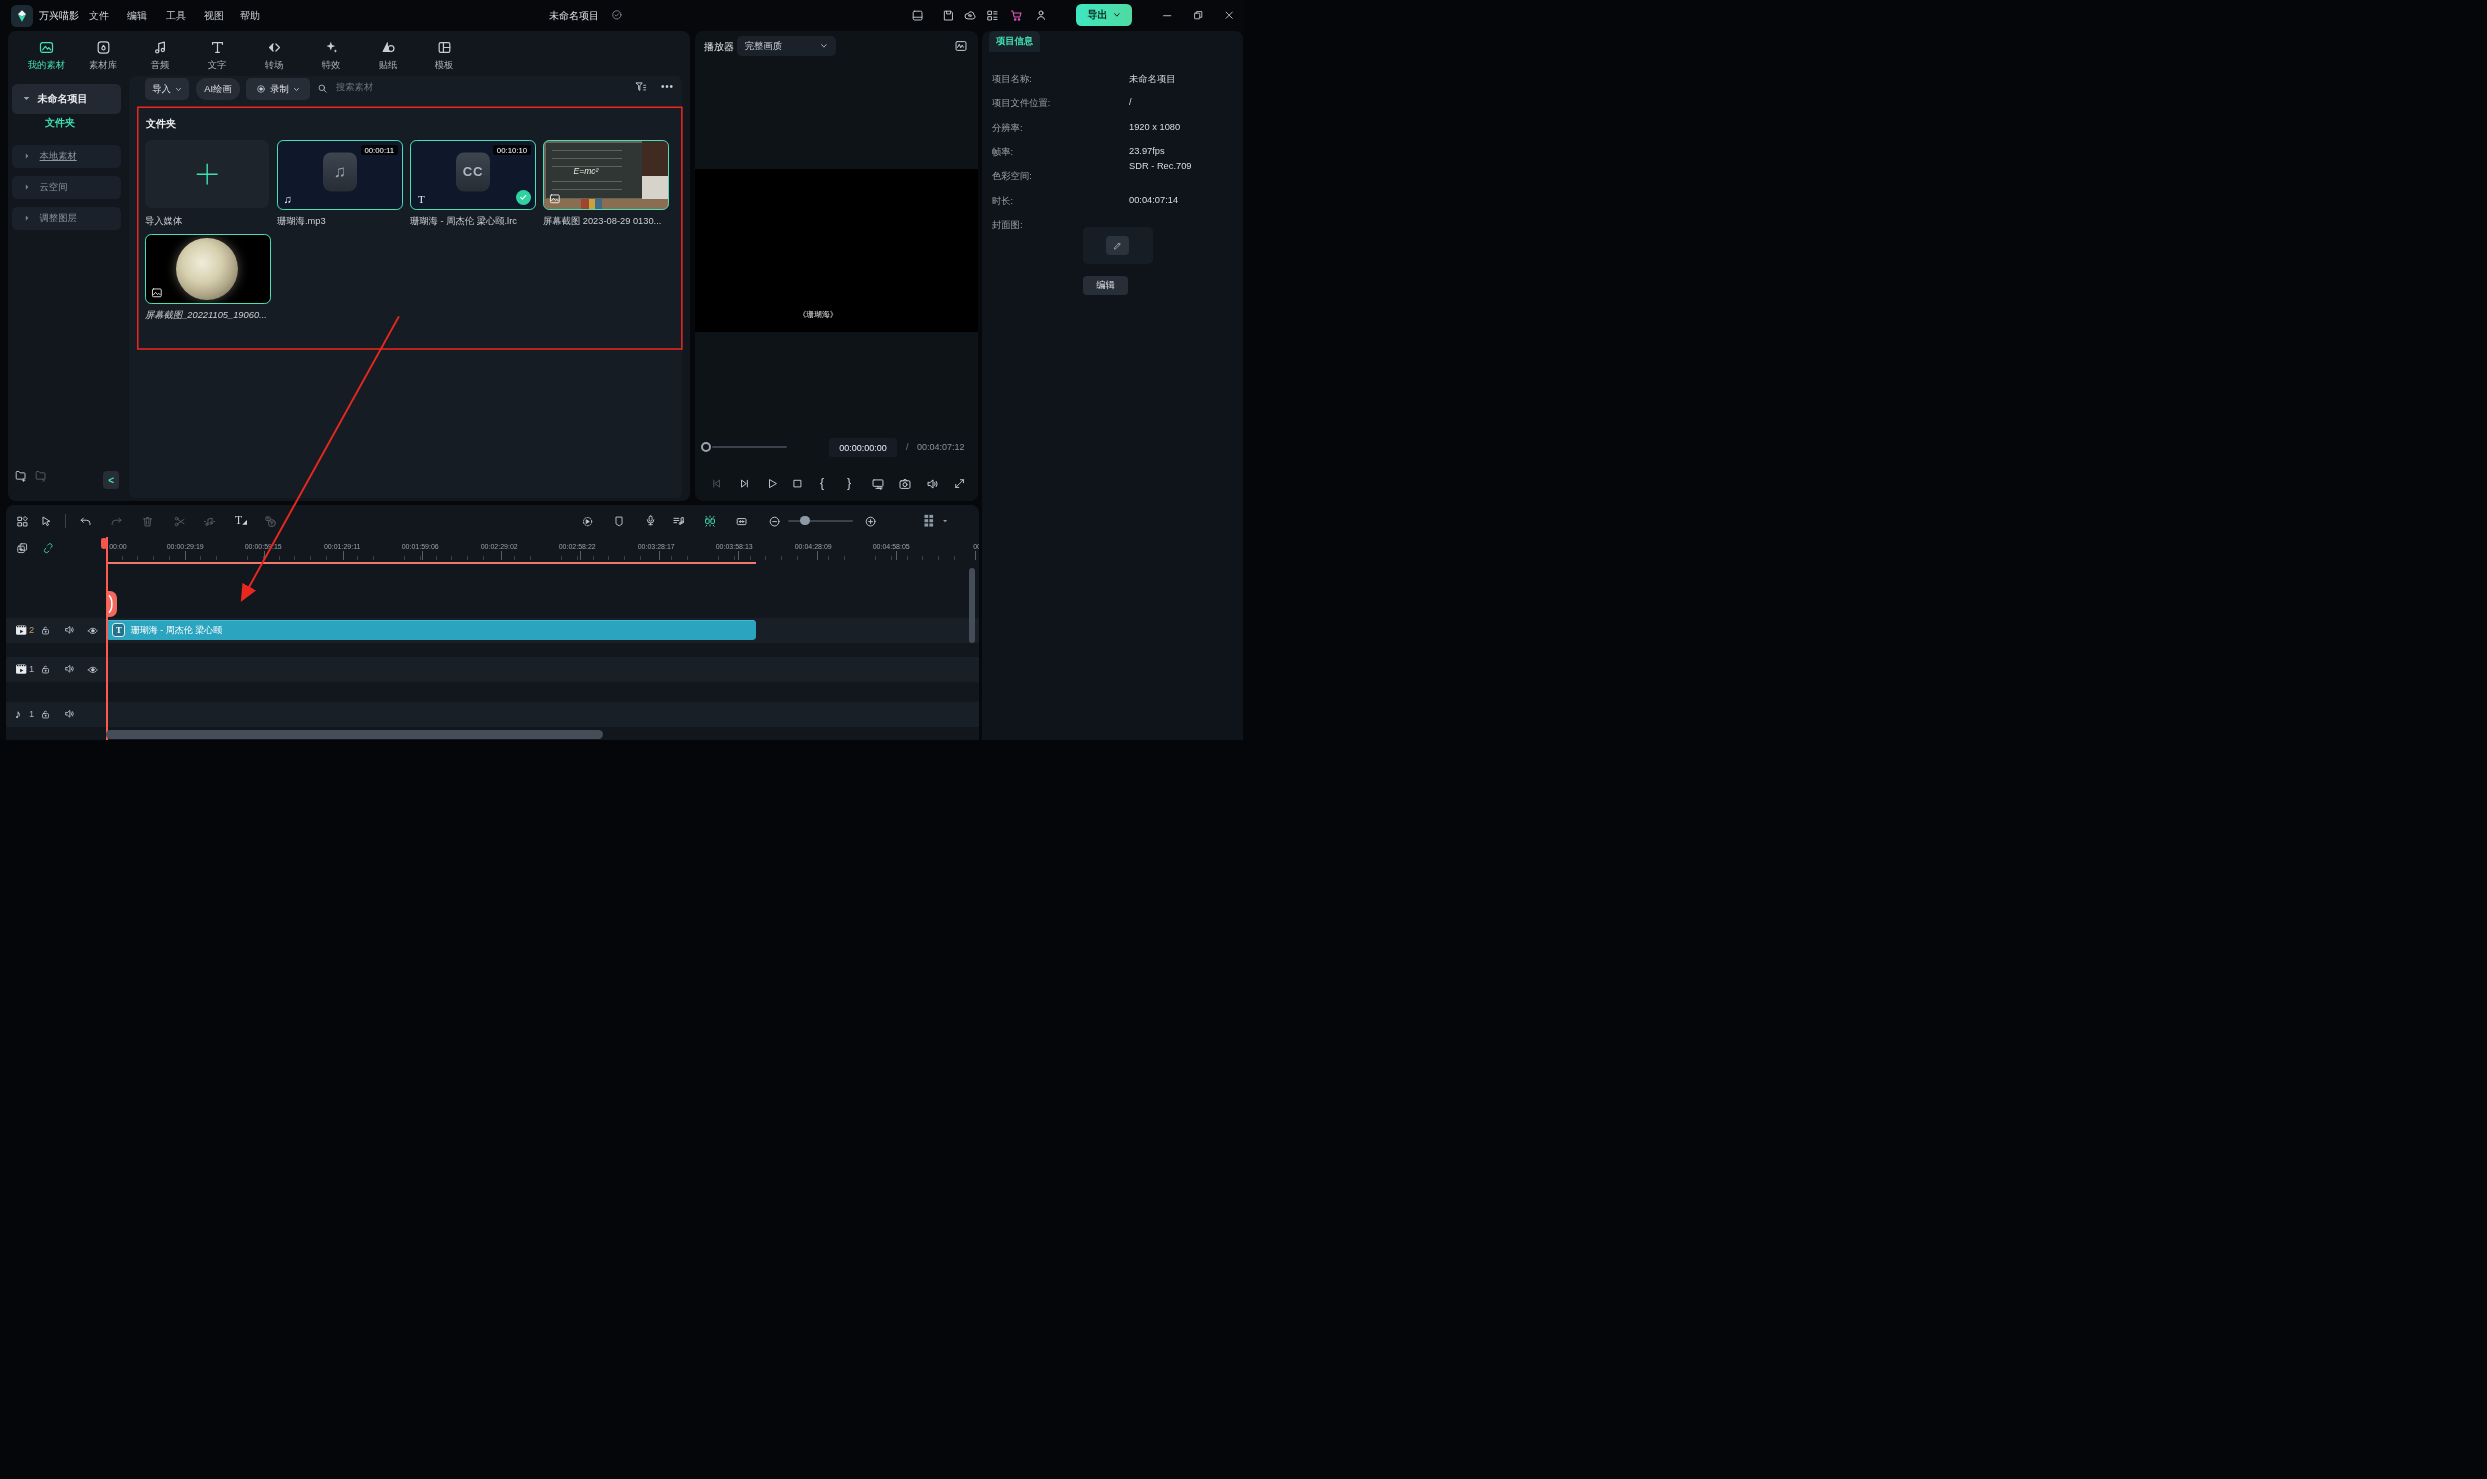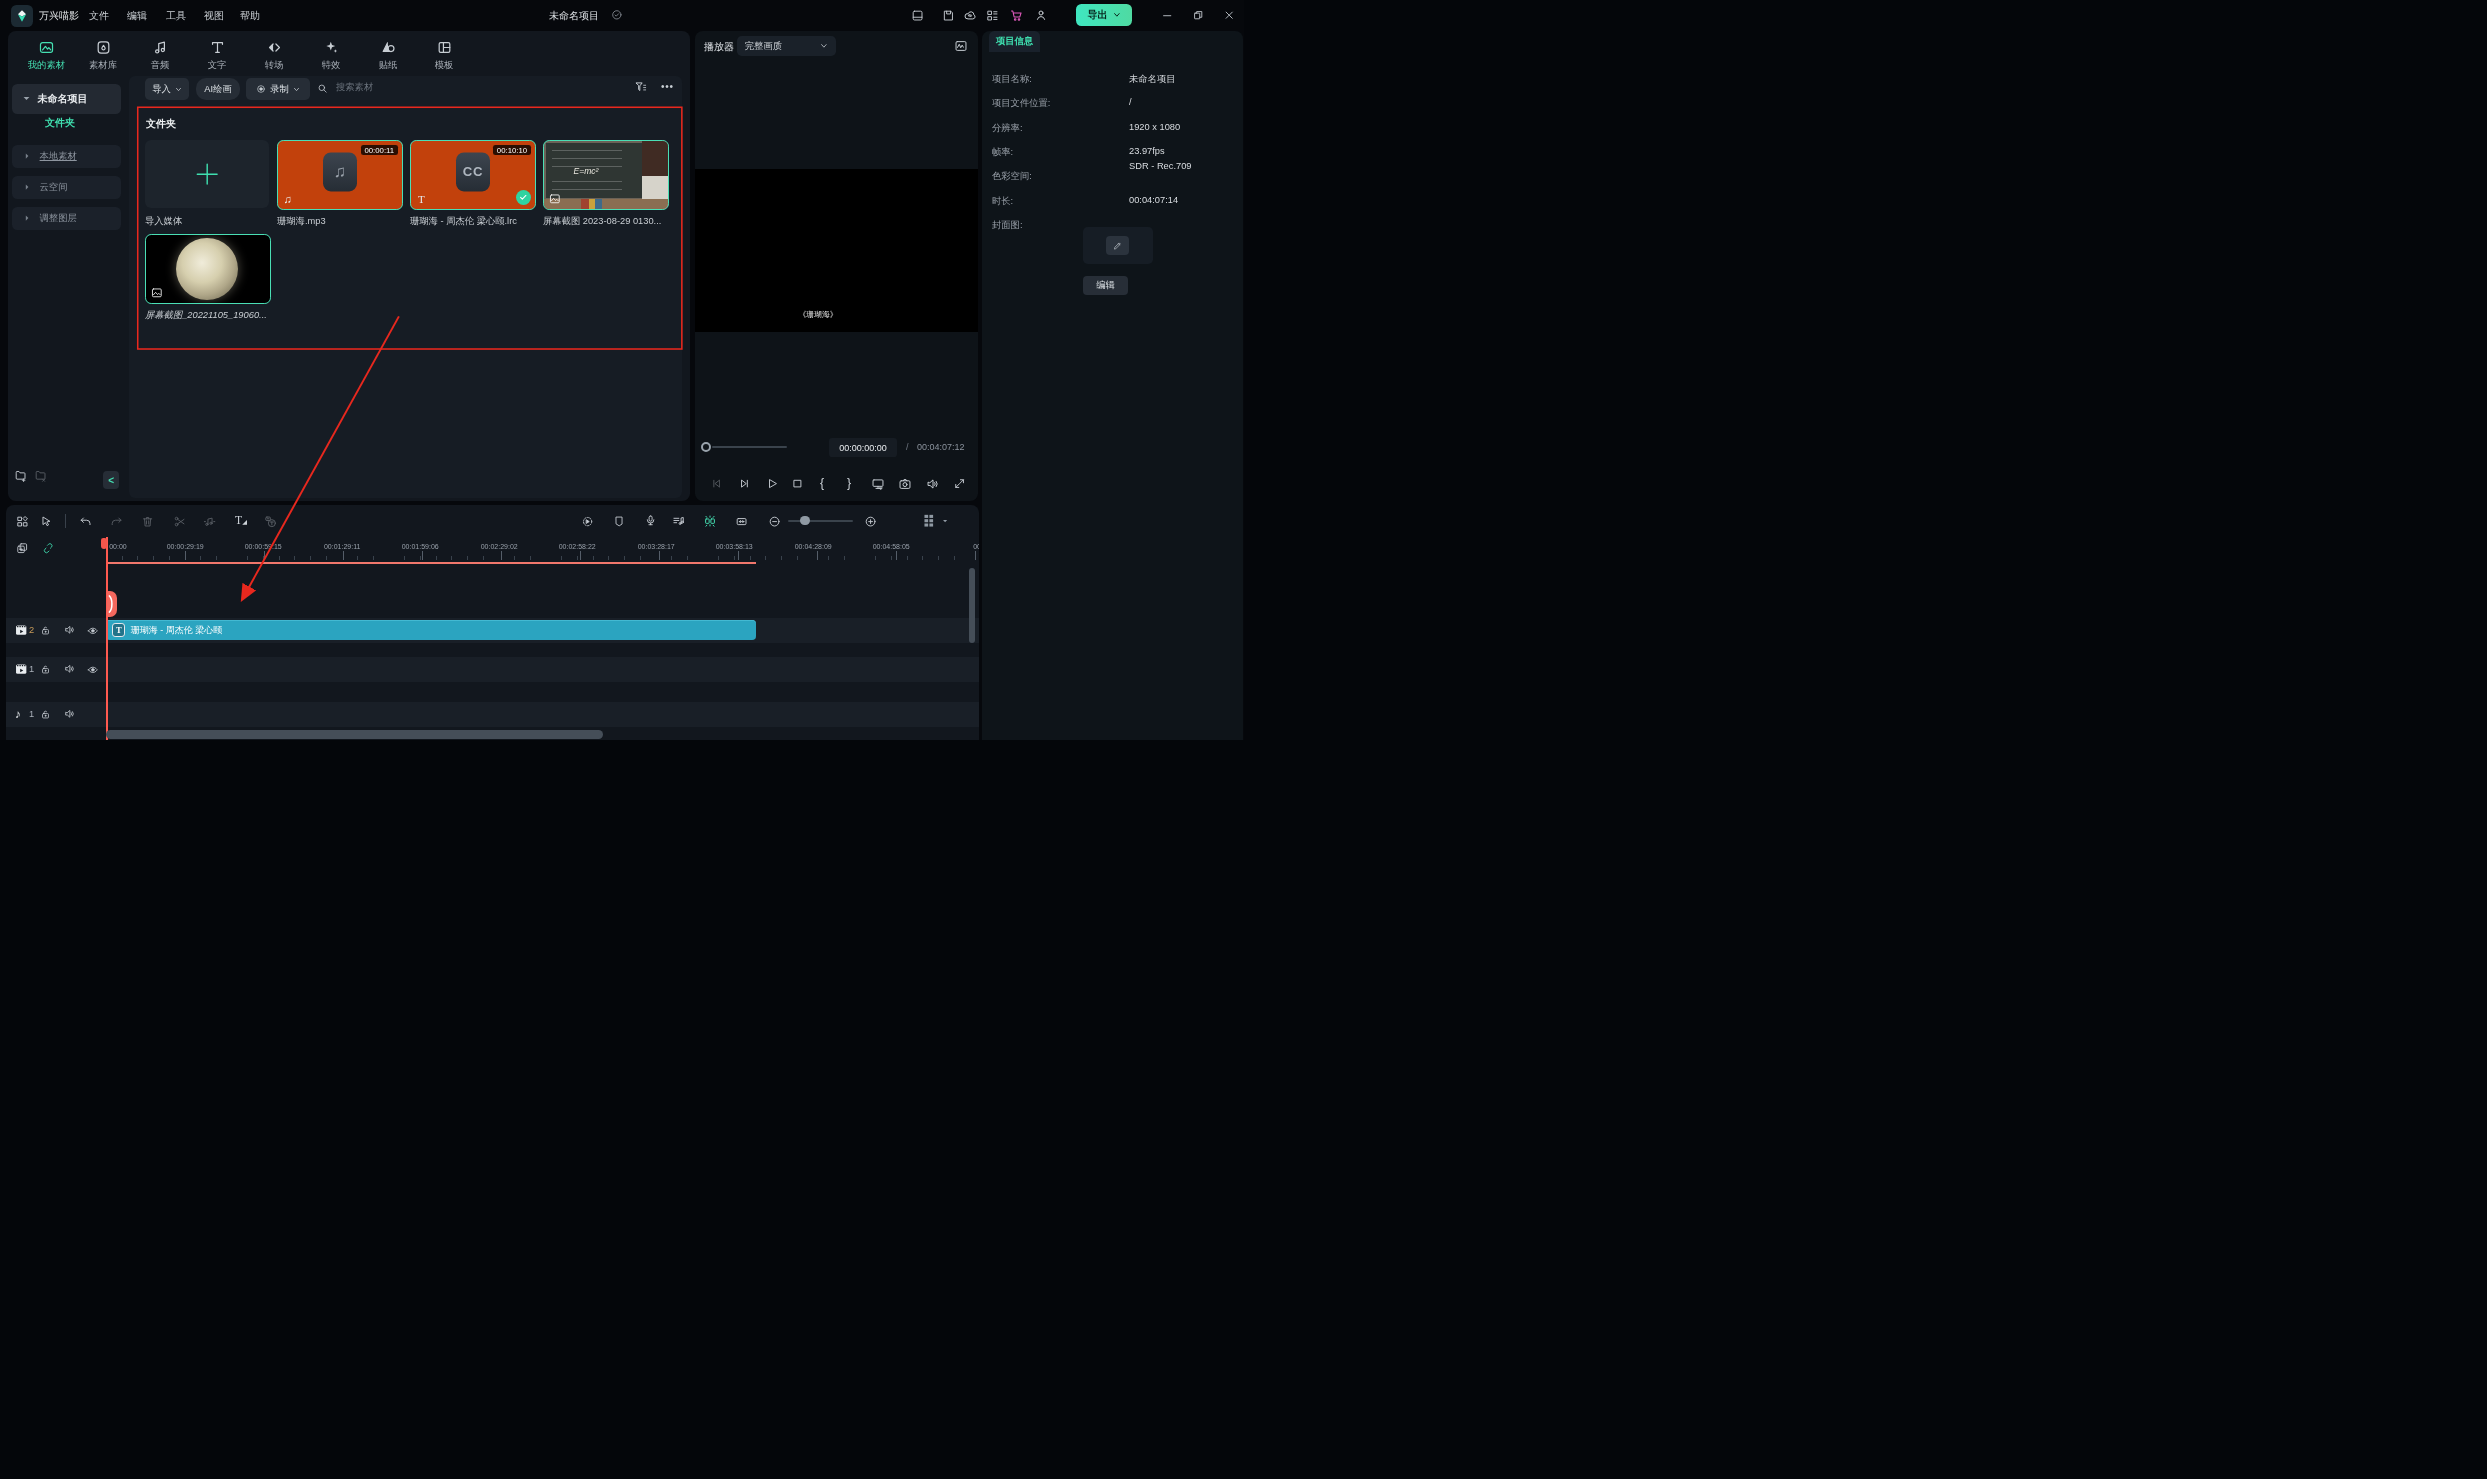--- a/index.html
+++ b/index.html
@@ -11,21 +11,21 @@
        display:flex;align-items:center;justify-content:center;gap:3.9px;}
   svg.s{fill:none;stroke:#c7cdd3;stroke-width:1.7;stroke-linecap:round;stroke-linejoin:round;display:block;}
   svg.f{display:block;}
   .dim{opacity:.38;}
   .teal{color:#45e0b2;}
   .menu-item{position:absolute;top:9.3px;font-size:10px;color:#ccd1d6;}
   .tab{position:absolute;width:54px;text-align:center;cursor:default;}
   .tab .lbl{font-size:9.3px;color:#a9b0b8;margin-top:3.1px;}
   .tab.active .lbl{color:#45e0b2;}
   .side-pill{position:absolute;left:11.7px;width:109px;border-radius:5.4px;display:flex;align-items:center;}
-  .tile{position:absolute;width:124px;height:68px;border-radius:6.2px;background:#c2410c;overflow:hidden;}
+  .tile{position:absolute;width:124px;height:68px;border-radius:6.2px;background:#0f172a;overflow:hidden;}
   .tile.sel{border:1.6px solid #4adfb5;}
   .tile-label{position:absolute;width:126px;font-size:9.3px;color:#c9ced3;white-space:nowrap;overflow:hidden;}
   .dur{position:absolute;top:3.9px;right:3.9px;background:rgba(0,0,0,.78);color:#fff;font-size:7.8px;
        padding:0.8px 3.9px;border-radius:2.3px;}
   .ctr-ic{position:absolute;left:50%;top:50%;transform:translate(-50%,-58%);width:34px;height:39px;
           border-radius:7.8px;background:linear-gradient(180deg,#3d454f,#262d35);
           display:flex;align-items:center;justify-content:center;color:#9aa2ab;}
   .info-label{position:absolute;left:992px;font-size:9.3px;color:#9aa1aa;}
   .info-value{position:absolute;left:1129px;font-size:9.3px;color:#d9dde1;}
   .ruler-label{position:absolute;top:6.2px;font-size:7px;color:#98a0aa;transform:translateX(-50%);white-space:nowrap;}

